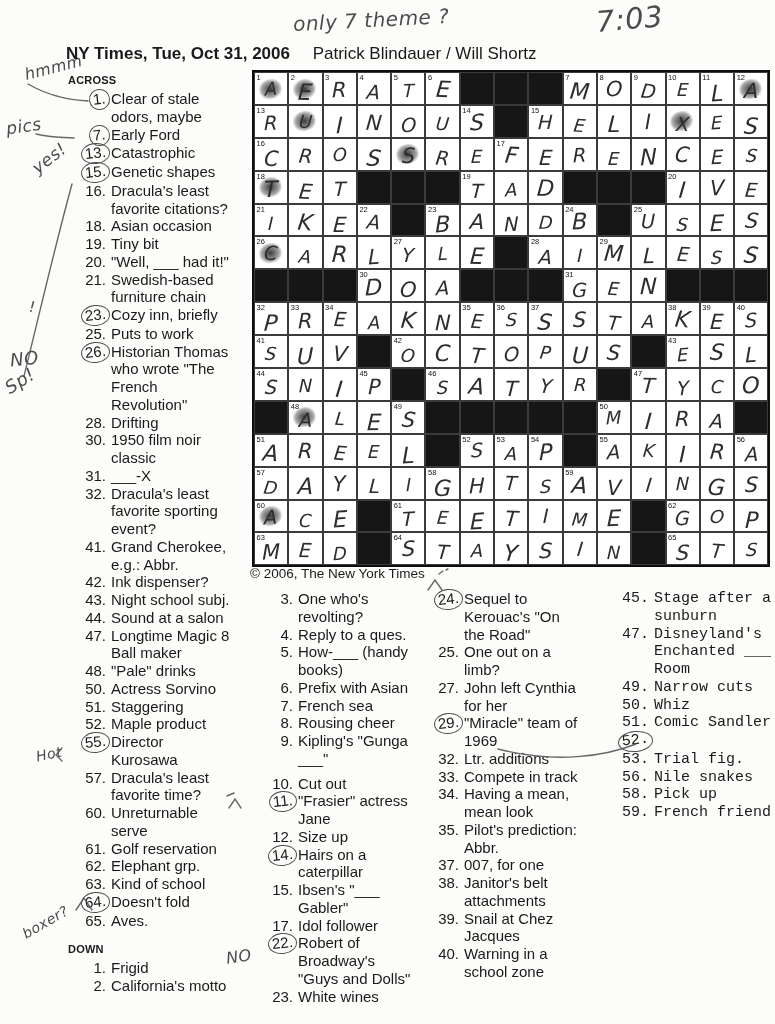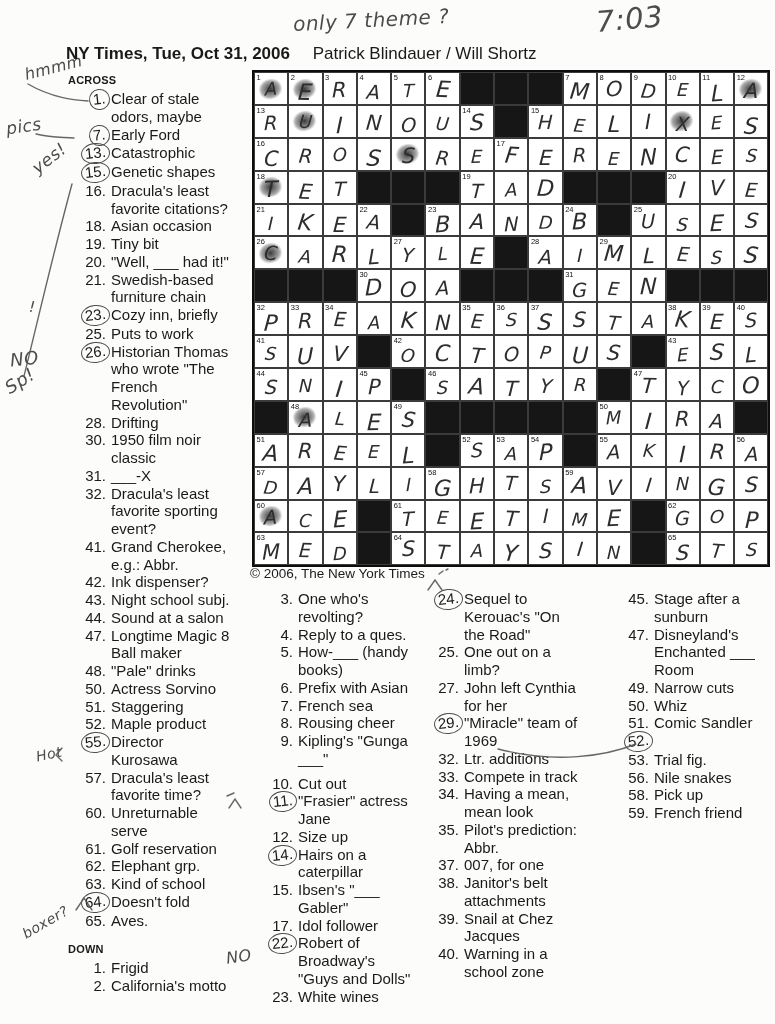--- a/index.html
+++ b/index.html
@@ -14,21 +14,21 @@
   .t2 { margin-left:18px; }
   .colhead { font-weight:bold; font-size:11px; letter-spacing:.2px; }
 
   
   .cluecol { position:absolute; }
   #across-col { left:60px; top:74px; width:192px; }
   #across-col .colhead { margin-left:8px; margin-bottom:4px; }
   #down-head { margin-top:14px; margin-left:8px; margin-bottom:4px; }
   #col2 { left:247px; top:590px; width:192px; }
   #col3 { left:413px; top:590px; width:202px; }
-  #col4 { left:603px; top:590px; width:172px; }
+  #col4 { left:603px; top:590px; width:172px;font-family:Liberation Mono, monospace; }
   .clue { display:flex; font-size:15px; line-height:17.75px; }
   .clue .num { flex:0 0 46px; text-align:right; padding-right:5px; white-space:nowrap; }
   .clue .txt { white-space:pre-line; }
   .clue.gap { margin-top:7px;align-items:center; }
   .circ {
     display:inline-block; border:1.4px solid #4e4e4e; border-radius:50%;
     padding:0 3px 1px 3px; margin:-1px -4px -1px 0; transform:rotate(-6deg);
   }
 
   

